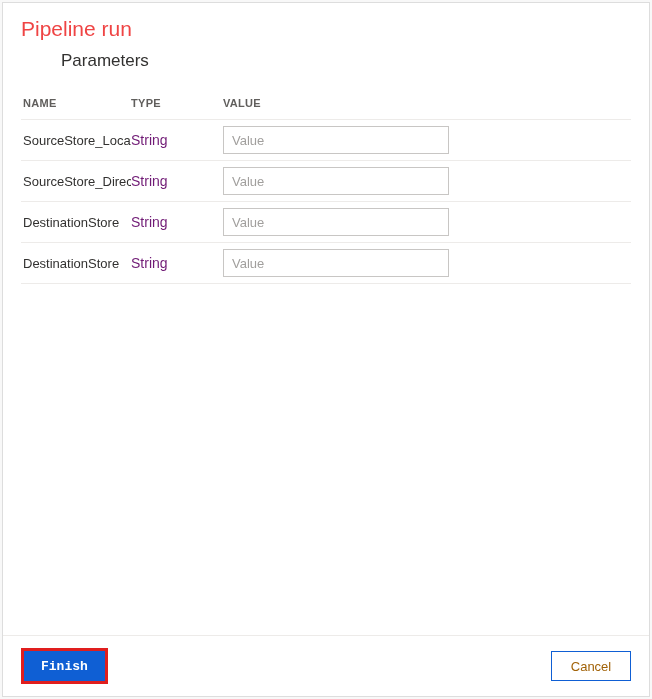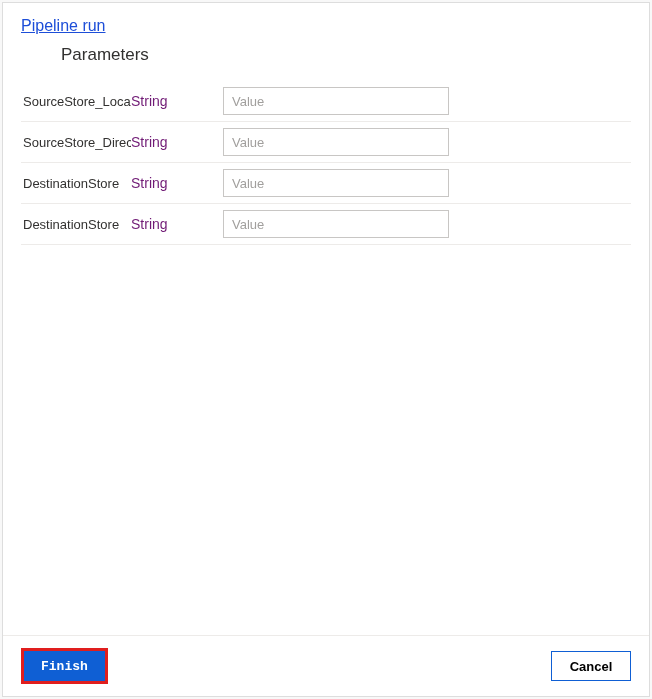--- a/index.html
+++ b/index.html
@@ -22,24 +22,23 @@
       margin: 2px;
       border: 1px solid #ddd;
       position: relative;
       display: flex;
       flex-direction: column;
     }
     .panel-header {
       padding: 14px 18px 10px 18px;
     }
     .panel-title {
-      font-size: 16px;
+      font-size: 21px;
       font-weight: 400;
-      color: #1d4ed8;
-      text-decoration: underline;
+      color: #ef4444;
     }
     .panel-body {
       padding: 0 18px;
       flex: 1;
     }
     .section-title {
       font-size: 17px;
       font-weight: 400;
       color: #323130;
       margin-bottom: 16px;
@@ -132,39 +131,44 @@
       font-family: Liberation Mono, monospace;
     }
     .btn-primary {
       background: #0F5FD4;
       color: #ffffff;
       font-weight: 600;
       border: 1px solid #0F5FD4;
     }
     .btn-secondary {
       background: #ffffff;
-      color: #000000;
+      color: #a16207;
       border: 1px solid #0F5FD4;
-      font-weight: 700;
+      font-weight: 400;
     }
   </style>
 </head>
 <body>
 
 <div class="panel">
 
   <div class="panel-header">
     <h1 class="panel-title">Pipeline run</h1>
   </div>
 
   <div class="panel-body">
     <div class="section-title">Parameters</div>
 
     <div class="param-table">
 
+      <div class="param-header-row">
+        <div class="col col-name">NAME</div>
+        <div class="col col-type">TYPE</div>
+        <div class="col col-value">VALUE</div>
+      </div>
 
       <div class="param-row">
         <div class="cell-name">SourceStore_Location</div>
         <div class="cell-type">String</div>
         <div class="cell-value">
           <input class="value-input" type="text" placeholder="Value" style="">
         </div>
       </div>
 
       <div class="param-row">

